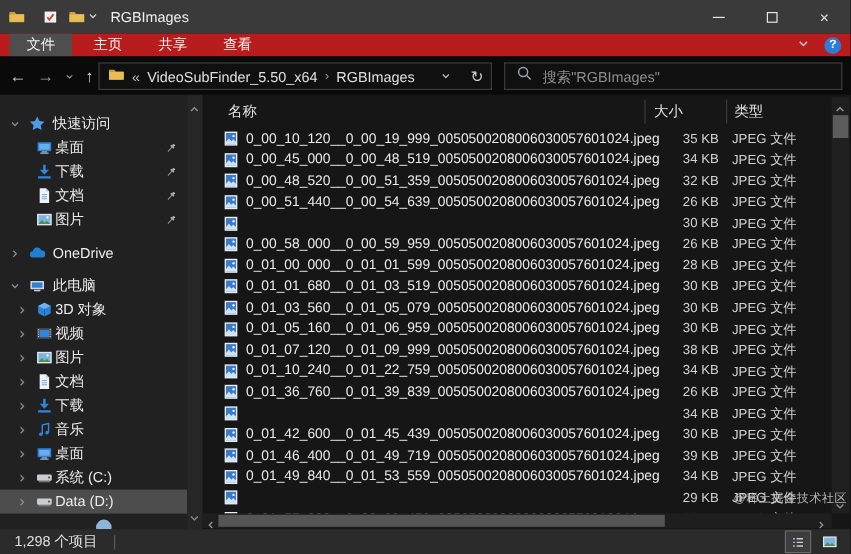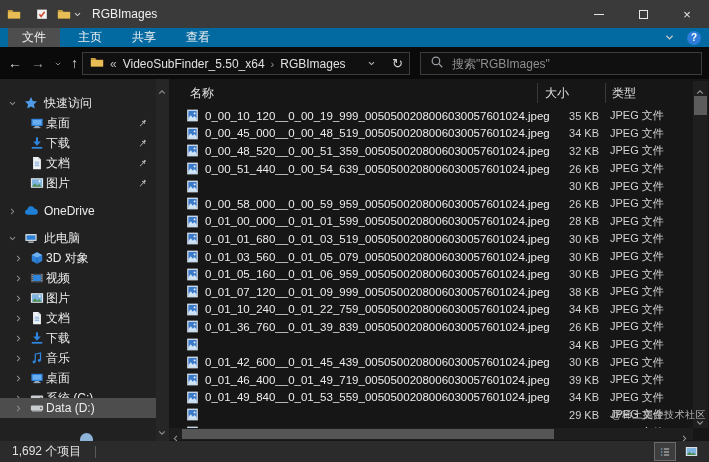--- a/index.html
+++ b/index.html
@@ -13,21 +13,21 @@
   .qat { display:flex; align-items:center; gap:8px; margin-left:14px; }
   .qat .ico, .titlebar .ico { display:inline-flex; }
   .qat-drop { color:#cfcfcf; margin-left:2px; }
   .win-title { margin-left:10px; font-size:12px; color:#f0f0f0; }
   .win-controls { position:absolute; right:0; top:0; height:28px; display:flex; }
   .win-btn { width:44px; height:28px; display:flex; align-items:center; justify-content:center; color:#e6e6e6; font-size:13px; }
   .win-btn .bar { width:10px; height:1px; background:#e6e6e6; }
   .win-btn .box { width:9px; height:9px; border:1px solid #e6e6e6; }
 
   
-  .ribbonrow { position:absolute; left:0; top:28px; width:709px; height:19px; background:#0369a1; display:flex; align-items:center; }
+  .ribbonrow { position:absolute; left:0; top:28px; width:709px; height:19px; background:#b91c1c; display:flex; align-items:center; }
   .rtab { font-size:12px; color:#f2f2f2; padding:2px 12px; height:19px; display:flex; align-items:center; }
   .rtab.active { background:#4e4e4e; margin-left:8px; padding:2px 14px; }
   .ribbon-right { position:absolute; right:8px; top:0; height:19px; display:flex; align-items:center; gap:12px; }
   .helpico { width:14px; height:14px; border-radius:50%; background:#2c7cd8; color:#fff; font-size:10px; font-weight:bold; display:flex; align-items:center; justify-content:center; }
 
   
   .addressrow { position:absolute; left:0; top:47px; width:709px; height:32px; background:#0a0a0a; }
   .navbtns { position:absolute; left:8px; top:0; height:32px; display:flex; align-items:center; gap:9px; color:#d8d8d8; font-size:14px; }
   .navbtns .dim { color:#9a9a9a; }
   .crumbbox { position:absolute; left:82px; top:5px; width:328px; height:23px; background:#101010; border:1px solid #3c3c3c; display:flex; align-items:center; font-size:12px; color:#e0e0e0; }
@@ -420,21 +420,21 @@
             </span>
             <span class="ico" style="left: 30px;">
               <svg width="14" height="14" viewBox="0 0 16 16">
                 <rect x="1" y="5" width="14" height="6" rx="1.2" fill="#c9cdd2"></rect>
                 <circle cx="12.4" cy="8" r="1" fill="#555"></circle>
                 <path d="M2.5 12h11" stroke="#8a8f94" stroke-width="1"></path>
               </svg>
             </span>
             <span class="lbl" style="left: 46px;">系统 (C:)</span>
           </div>
-          <div class="side-item selected" style="top: 319px;">
+          <div class="side-item selected" style="top: 329px;">
             <span class="exp" style="left: 14px;">
               <svg width="9" height="9" viewBox="0 0 16 16" style="transform:rotate(-90deg)">
                 <path d="M3.5 5.5L8 10l4.5-4.5" stroke="#8f8f8f" stroke-width="1.8" fill="none"></path>
               </svg>
             </span>
             <span class="ico" style="left: 30px;">
               <svg width="14" height="14" viewBox="0 0 16 16">
                 <rect x="1" y="5" width="14" height="6" rx="1.2" fill="#c9cdd2"></rect>
                 <circle cx="12.4" cy="8" r="1" fill="#555"></circle>
                 <path d="M2.5 12h11" stroke="#8a8f94" stroke-width="1"></path>
@@ -723,21 +723,21 @@
             </svg></span>
         <div class="thumb"></div>
         <span class="sh-r" id="h-r"><svg width="9" height="9" viewBox="0 0 16 16" style="transform:rotate(-90deg)">
               <path d="M3.5 5.5L8 10l4.5-4.5" stroke="#9a9a9a" stroke-width="1.8" fill="none"></path>
             </svg></span>
       </div>
     </div>
   </div>
 
   <div class="statusbar">
-    <span class="status-count">1,692 个项目</span>
+    <span class="status-count">1,298 个项目</span>
     <span class="status-div"></span>
     <div class="view-toggles">
       <div class="vt-btn sel" id="vt-details">
           <svg width="12" height="12" viewBox="0 0 16 16">
             <path d="M2.5 4h2M2.5 8h2M2.5 12h2" stroke="#8fc0ea" stroke-width="1.6"></path>
             <path d="M6.5 4h7M6.5 8h7M6.5 12h7" stroke="#cfcfcf" stroke-width="1.6"></path>
           </svg>
         </div>
       <div class="vt-btn" id="vt-thumb">
           <svg width="13" height="13" viewBox="0 0 16 16">

